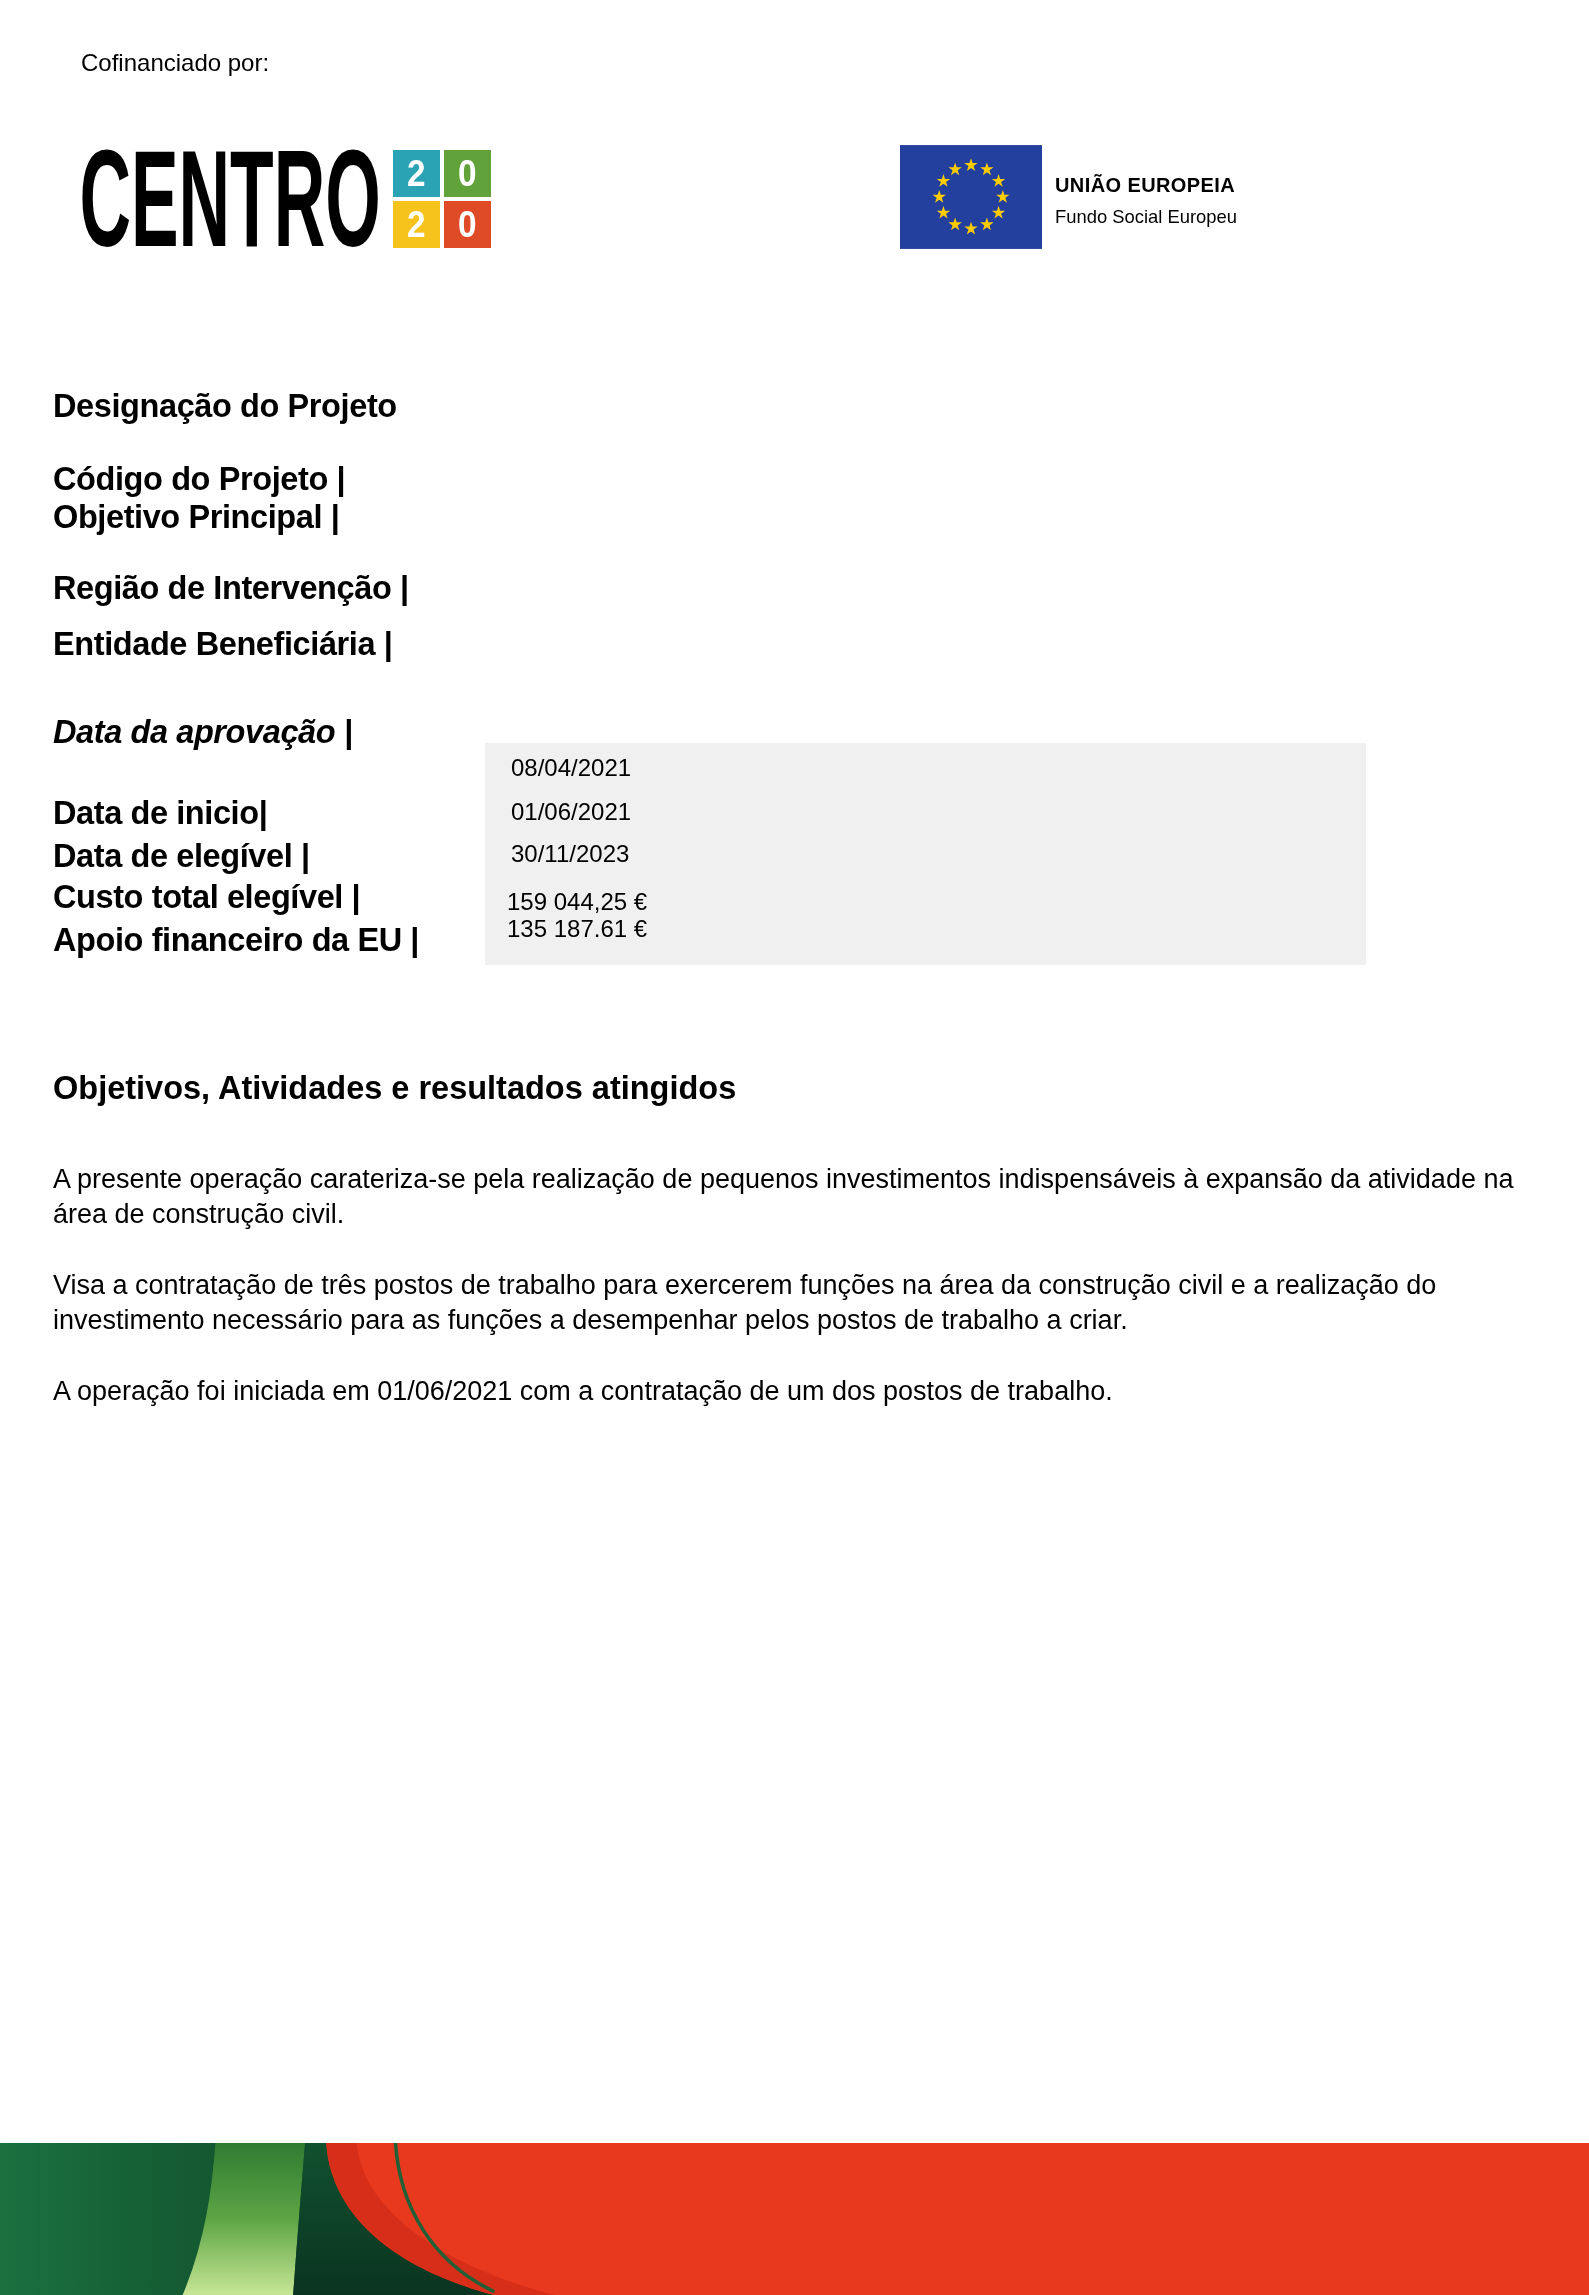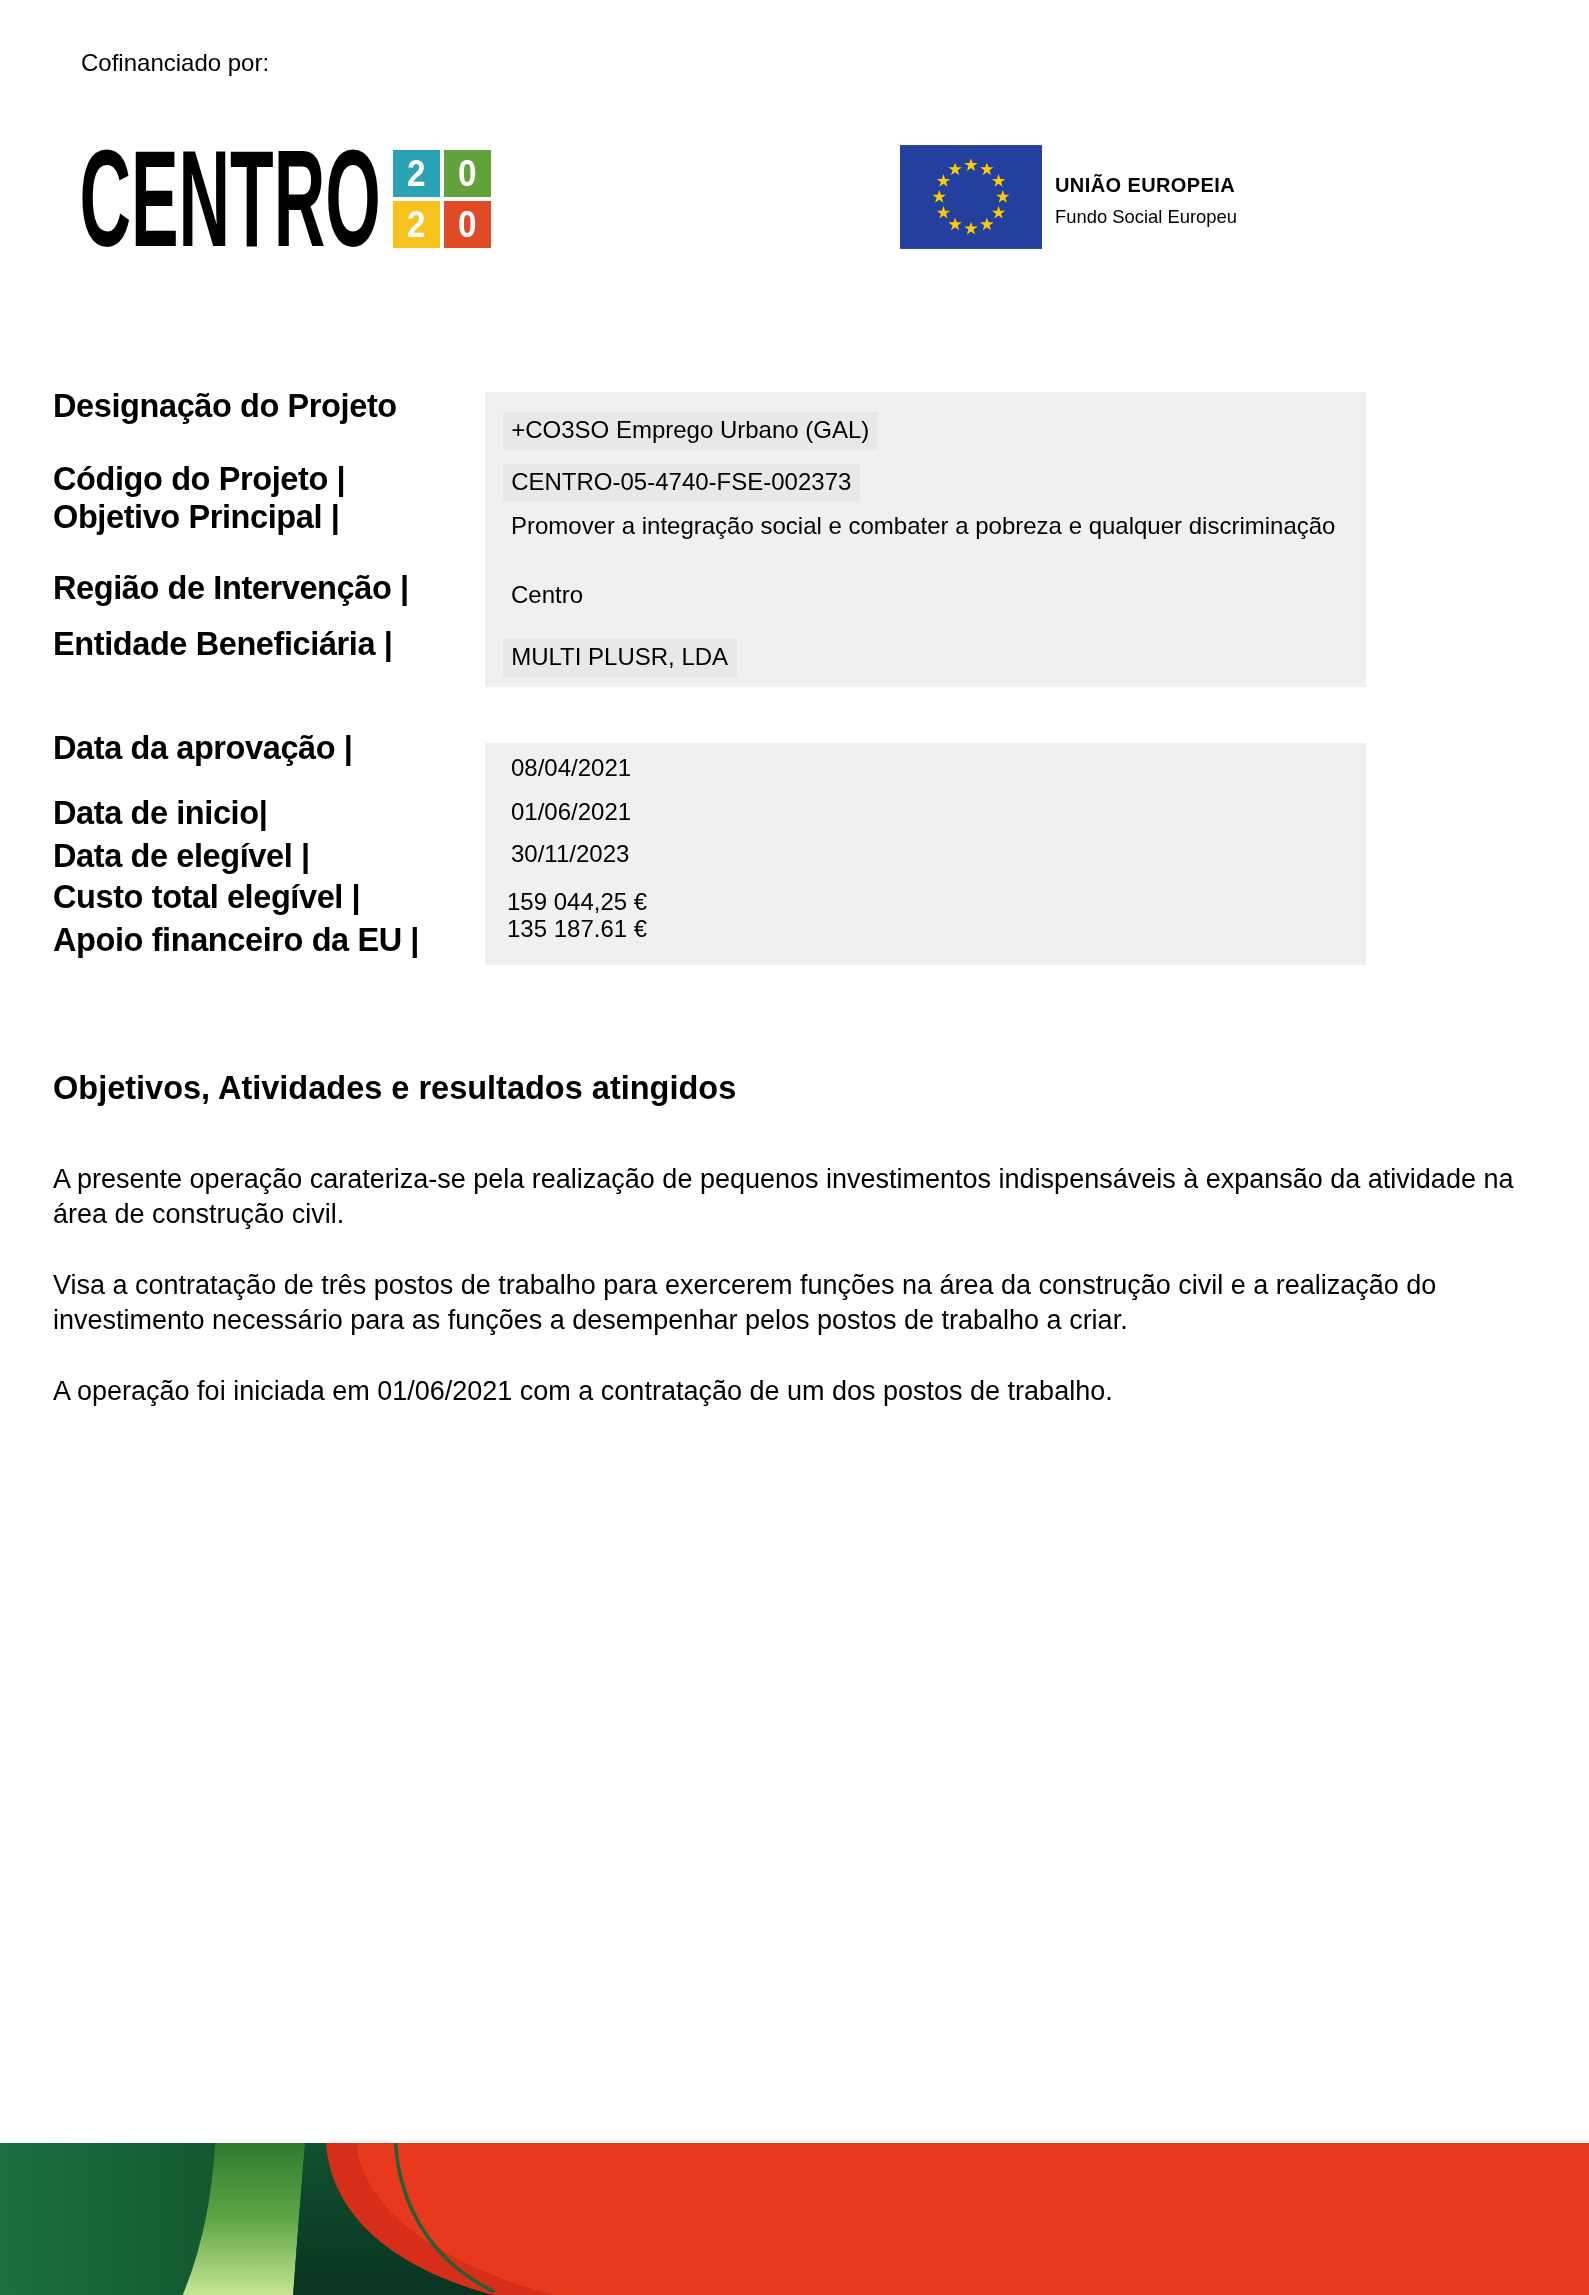--- a/index.html
+++ b/index.html
@@ -29,21 +29,21 @@
   .eu-line1 { left:1055px; top:174px; font-size:20px; font-weight:bold; letter-spacing:0.4px; }
   .eu-line2 { left:1055px; top:206px; font-size:18.4px; }
 
   
   .lbl { left:53px; font-weight:bold; font-size:32.5px; white-space:nowrap; letter-spacing:-0.4px; }
   .lbl-designation { top:388px; }
   .lbl-code        { top:461px; }
   .lbl-objective   { top:499px; }
   .lbl-region      { top:570px; }
   .lbl-entity      { top:626px; }
-  .lbl-approval    { top:730px; }
+  .lbl-approval    { top:714px;font-style:italic; }
   .lbl-start       { top:795px; }
   .lbl-end         { top:838px; }
   .lbl-cost        { top:879px; }
   .lbl-support     { top:922px; }
 
   
   .panel { background:#F0F0F0; }
   .panel1 { left:485px; top:392px; width:881px; height:295px; }
   .panel2 { left:485px; top:743px; width:881px; height:222px; }
   .val { position:absolute; font-size:24px; white-space:nowrap; }
@@ -116,27 +116,20 @@
   </svg>
   <div class="abs eu-line1">UNIÃO EUROPEIA</div>
   <div class="abs eu-line2">Fundo Social Europeu</div>
 
   <div class="abs lbl lbl-designation">Designação do Projeto</div>
   <div class="abs lbl lbl-code">Código do Projeto |</div>
   <div class="abs lbl lbl-objective">Objetivo Principal |</div>
   <div class="abs lbl lbl-region">Região de Intervenção |</div>
   <div class="abs lbl lbl-entity">Entidade Beneficiária |</div>
 
-  <div class="abs panel panel1">
-    <div class="val hl v-designation">+CO3SO Emprego Urbano (GAL)</div>
-    <div class="val hl v-code">CENTRO-05-4740-FSE-002373</div>
-    <div class="val v-objective">Promover a integração social e combater a pobreza e qualquer discriminação</div>
-    <div class="val v-region">Centro</div>
-    <div class="val hl v-entity">MULTI PLUSR, LDA</div>
-  </div>
 
   <div class="abs lbl lbl-approval">Data da aprovação |</div>
   <div class="abs lbl lbl-start">Data de inicio|</div>
   <div class="abs lbl lbl-end">Data de elegível |</div>
   <div class="abs lbl lbl-cost">Custo total elegível |</div>
   <div class="abs lbl lbl-support">Apoio financeiro da EU |</div>
 
   <div class="abs panel panel2">
     <div class="val v-approval">08/04/2021</div>
     <div class="val v-start">01/06/2021</div>

